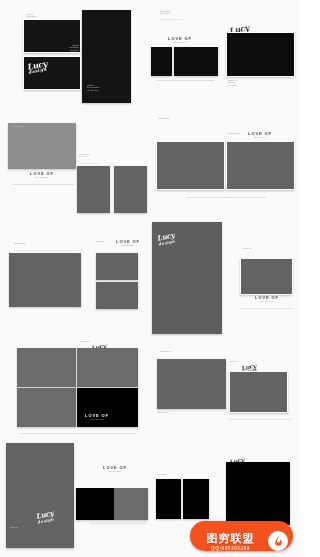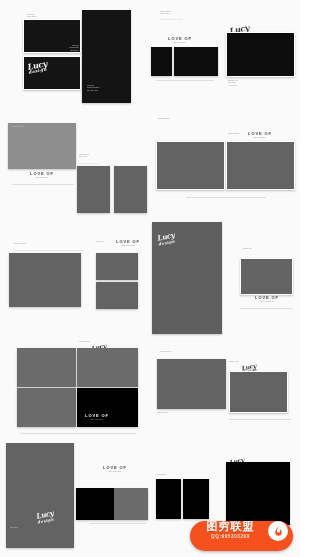--- a/index.html
+++ b/index.html
@@ -31,21 +31,21 @@
 
   
   .sig{position:absolute;font-family:"DejaVu Serif", serif;font-style:italic;
        font-weight:700;line-height:.9;transform:rotate(-11deg);
        white-space:pre-line;letter-spacing:-.3px;}
   .sig.light{color:#f4f4f4;}
   .sig.dark{color:#3b3b3b;}
   .sig .l2{font-size:.55em;display:block;letter-spacing:.4px;}
 
   
-  #wm{position:absolute;display:flex;align-items:flex-start;
+  #wm{position:absolute;display:flex;align-items:flex-end;
       border-radius:999px;box-shadow:0 1px 3px rgba(0,0,0,.3);}
   #wm .wtxt{display:flex;flex-direction:column;align-items:center;
             justify-content:center;flex:1;padding:0 4px 0 7px;}
   #wm .wmain{color:#fff;font-weight:700;font-size:11px;letter-spacing:1px;
              white-space:nowrap;line-height:1.05;
              text-shadow:0 1px 0 rgba(0,0,0,.22);}
   #wm .wsub{color:#ffe3d6;font-size:4.6px;letter-spacing:.6px;
             white-space:nowrap;margin-top:1px;font-weight:700;}
   #wm .wlogo{width:20px;height:20px;border-radius:50%;background:#fff;
              margin-right:5px;display:flex;align-items:center;justify-content:center;}

